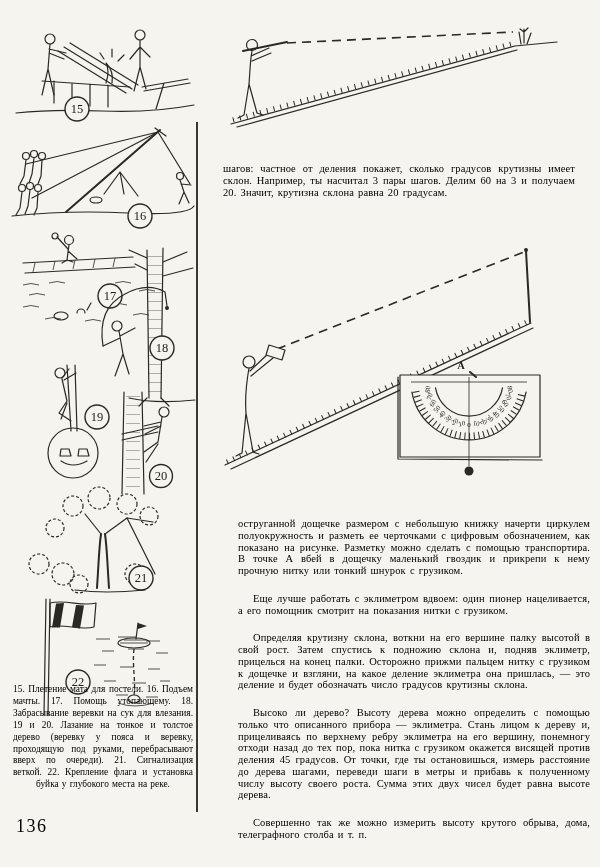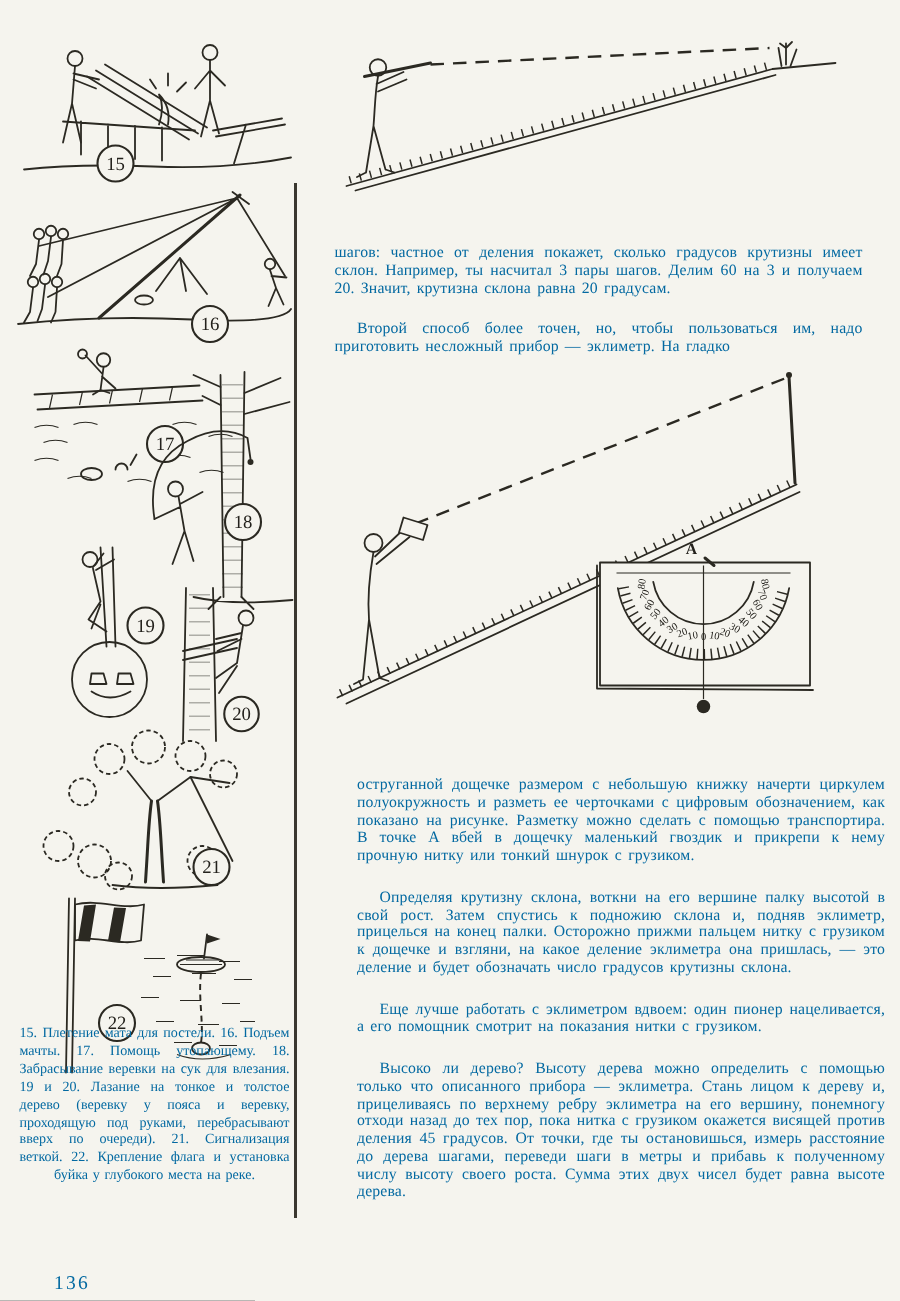--- a/index.html
+++ b/index.html
@@ -1,33 +1,33 @@
 <!DOCTYPE html>
 <html><head>
 <meta charset="utf-8">
 <style>
   html,body { margin:0; padding:0; background:#888; }
   .page {
     position:relative; width:600px; height:867px; margin:0 auto;
-    background:#f5f4ee; color:#0369a1; overflow:hidden;
+    background:#f5f4ee; color:#000000; overflow:hidden;
     font-family:"Liberation Serif", serif;
   }
   .rule-v { position:absolute; left:196px; top:122px; width:2px; height:690px; background:#3a372f; }
 
   .textblock { position:absolute; text-align:justify; }
   .textblock p { margin:16px; font-size:10.5px; line-height:11.75px; word-spacing:1.4px; letter-spacing:0.1px; }
   .indent { text-indent:15px; }
   .b { font-weight:normal; }
 
   .caption {
     position:absolute; left:13px; top:684px; width:180px;
     font-weight:normal; font-size:9.4px; line-height:11.9px;
     text-align:justify; text-align-last:center; word-spacing:0.8px;
   }
-  .pagenum { position:absolute; left:36px; top:816px; font-size:13px; letter-spacing:1.5px;margin-top:31px; }
+  .pagenum { position:absolute; left:16px; top:816px; font-size:18px; letter-spacing:1.5px; }
 
   svg { position:absolute; overflow:visible; }
   svg .s  { stroke:#2b2922; stroke-width:1.2; fill:none; stroke-linecap:round; stroke-linejoin:round; }
   svg .s2 { stroke:#2b2922; stroke-width:2; fill:none; stroke-linecap:round; }
   svg .thin { stroke:#2b2922; stroke-width:0.8; fill:none; }
   svg .fillink { fill:#2b2922; stroke:none; }
   svg .paperfill { fill:#f5f4ee; }
   svg .ticks { stroke:#2b2922; stroke-width:5; stroke-dasharray:1 6; fill:none; }
   svg .etick { stroke:#2b2922; stroke-width:7; stroke-dasharray:1 3.72; fill:none; }
   svg .bark  { stroke:#2b2922; stroke-width:14; stroke-dasharray:1 8; fill:none; opacity:0.35; }
@@ -226,21 +226,20 @@
     <g>
       <circle class="s" cx="39" cy="25" r="5.5"></circle>
       <path class="s" d="M39 31 C37 42 37 52 36 64 M38 36 L56 28 M39 41 L58 33 M36 64 L31 95 M36 64 L44 93 M31 95 l-6 3 M44 93 l6 2"></path>
       <path class="s2" d="M30 31 L74 22"></path>
     </g>
     <path class="dash" d="M74 23 L300 12"></path>
   </svg>
 
   <div class="textblock" style="left:207px;top:147px;width:384px">
     <p><span>шагов: частное от деления покажет, сколько градусов крутизны имеет склон. Например, ты насчитал 3 пары шагов. Делим 60 на 3 и получаем 20. Значит, крутизна склона равна 20 градусам.</span></p>
-    <p class="indent"><span>Второй способ более точен, но, чтобы пользоваться им, надо приготовить несложный прибор — эклиметр. На гладко</span></p>
   </div>
 
   <svg style="left:213px;top:245px" width="387" height="252" viewBox="0 0 387 252">
     <path class="ticks" d="M14 217 L316 76"></path>
     <path class="s" d="M12 220 L318 78 M18 224 L320 83"></path>
     <path class="s2" d="M313 6 L317 77"></path>
     <circle class="fillink" cx="313" cy="5" r="2"></circle>
     <path class="dash" d="M64 104 L311 7"></path>
     <g>
       <circle class="s" cx="36" cy="117" r="6"></circle>
@@ -275,18 +274,19 @@
       </g>
       <text class="ecl-a" x="248" y="124" text-anchor="middle">А</text>
       <path class="s2" d="M257 127 L263 132"></path>
       <path class="thin" d="M256 132 V221"></path>
       <circle class="fillink" cx="256" cy="226" r="4.5"></circle>
     </g>
   </svg>
 
   <div class="textblock" style="left:222px;top:502px;width:384px">
     <p><span>оструганной дощечке размером с небольшую книжку начерти циркулем полуокружность и разметь ее черточками с цифровым обозначением, как показано на рисунке. Разметку можно сделать с помощью транспортира. В точке А вбей в дощечку маленький гвоздик и прикрепи к нему прочную нитку или тонкий шнурок с грузиком.</span></p>
+    <p class="indent"><span>Еще лучше работать с эклиметром вдвоем: один пионер нацеливается, а его помощник смотрит на показания нитки с грузиком.</span></p>
     <p class="indent"><span>Определяя крутизну склона, воткни на его вершине палку высотой в свой рост. Затем спустись к подножию склона и, подняв эклиметр, прицелься на конец палки. Осторожно прижми пальцем нитку с грузиком к дощечке и взгляни, на какое деление эклиметра она пришлась, — это деление и будет обозначать число градусов крутизны склона.</span></p>
-    <p class="indent"><span>Еще лучше работать с эклиметром вдвоем: один пионер нацеливается, а его помощник смотрит на показания нитки с грузиком.</span></p>
     <p class="indent"><span class="b">Высоко ли дерево?</span><span> Высоту дерева можно определить с помощью только что описанного прибора — эклиметра. Стань лицом к дереву и, прицеливаясь по верхнему ребру эклиметра на его вершину, понемногу отходи назад до тех пор, пока нитка с грузиком окажется висящей против деления 45 градусов. От точки, где ты остановишься, измерь расстояние до дерева шагами, переведи шаги в метры и прибавь к полученному числу высоту своего роста. Сумма этих двух чисел будет равна высоте дерева.</span></p>
+    <p class="indent"><span>Совершенно так же можно измерить высоту </span><span class="b">крутого обрыва, дома, телеграфного столба и т. п.</span></p>
   </div>
 
 </div>
 
 </body></html>

